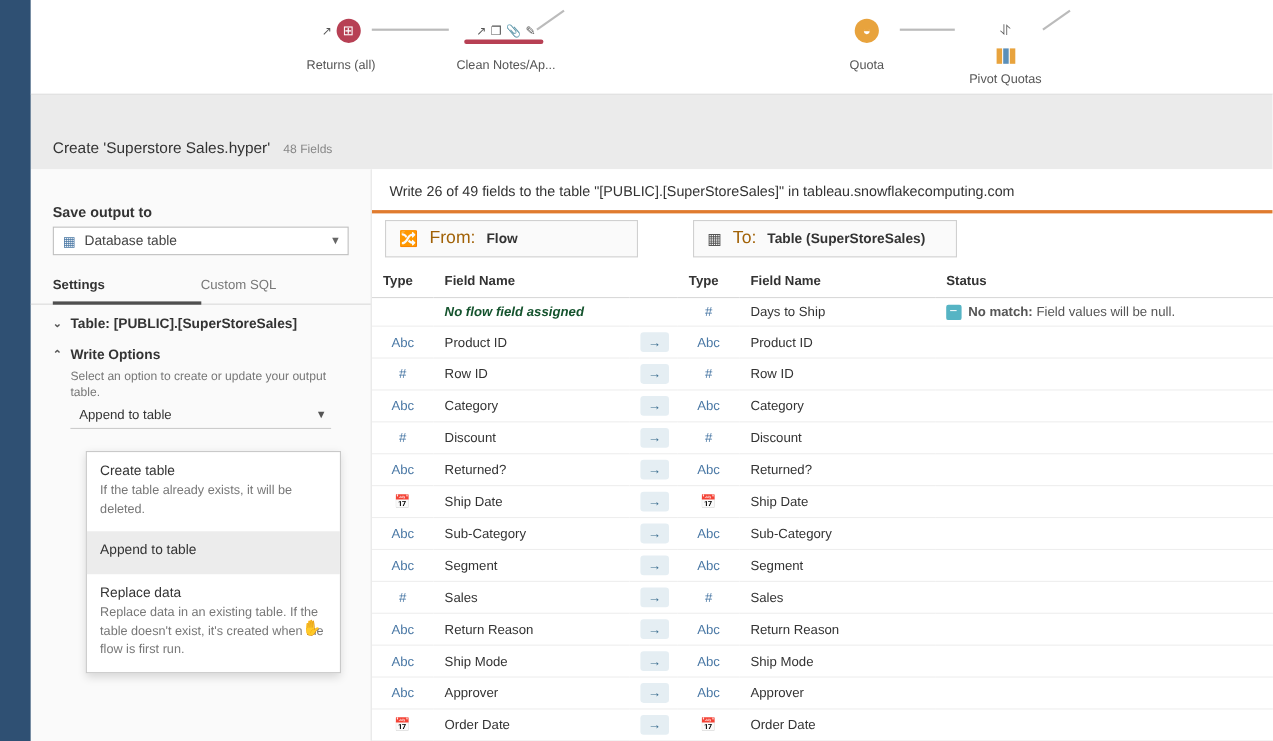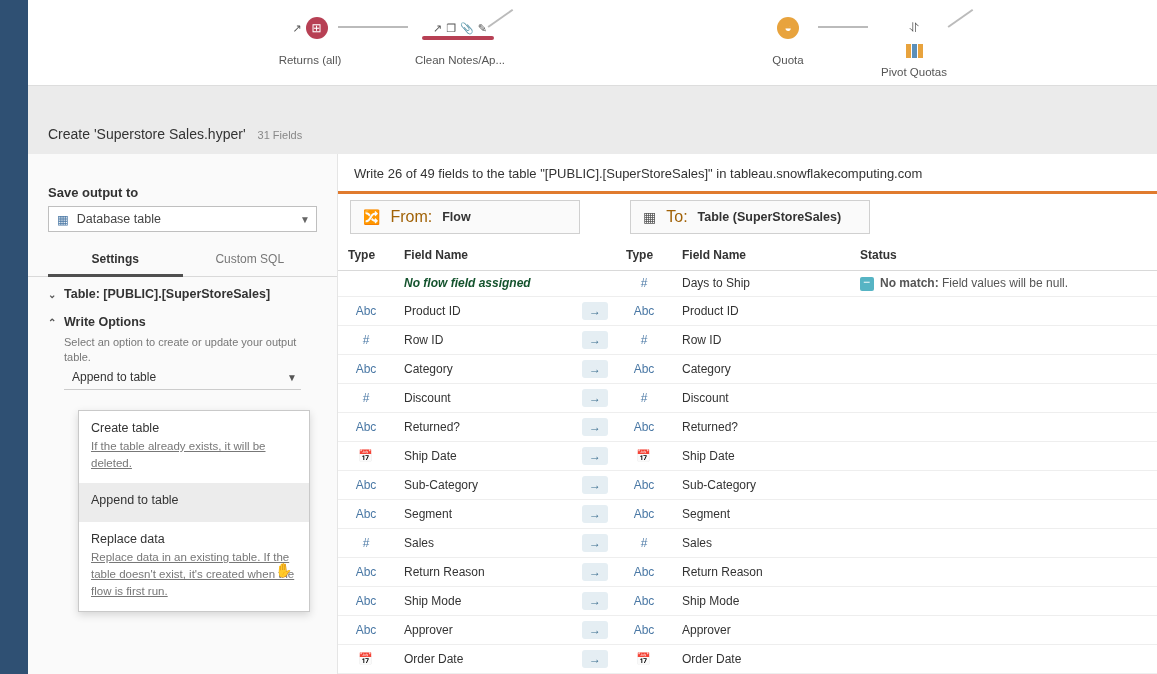--- a/index.html
+++ b/index.html
@@ -28,37 +28,37 @@
   
   .body { display: flex; flex: 1; min-height: 0; }
 
   
   .sidebar { width: 310px; flex: none; border-right: 1px solid #e5e5e5; background: #fafafa; padding: 14px 0 0 0; display: flex; flex-direction: column; }
   .save-label { font-size: 13px; font-weight: 600; padding: 0 20px 6px; margin-top: 17px; }
   .save-select { margin: 0 20px 12px; height: 26px; border: 1px solid #bfbfbf; background: #fff; display: flex; align-items: center; padding: 0 8px; gap: 8px; position: relative; color: #444; }
   .save-select .chev { position: absolute; right: 6px; color: #666; font-size: 10px; }
 
   .tabs { display: flex; border-bottom: 1px solid #d9d9d9; padding: 0 20px; gap: 0; }
-  .tab { flex: 1; text-align: center; padding: 8px 0; font-size: 12px; color: #777; cursor: pointer; }
+  .tab { flex: 1; padding: 8px 0; font-size: 12px; color: #777; cursor: pointer; }
   .tab.active { color: #333; font-weight: 600; border-bottom: 3px solid #4f4f4f; margin-bottom: -1px; }
 
   .section { padding: 10px 20px 4px; }
   .sec-head { display: flex; align-items: center; gap: 6px; font-weight: 600; font-size: 12.5px; color: #333; cursor: pointer; }
   .sec-head .arrow { width: 10px; display: inline-block; font-size: 10px; color: #555; }
   .sec-desc { font-size: 11px; color: #777; margin: 6px 0 0 16px; line-height: 1.4; }
 
   .wo-label { font-size: 12px; color: #555; margin: 14px 0 4px 16px; }
   .wo-select { margin: 0 16px 0 16px; height: 24px; display: flex; align-items: center; padding: 0 8px; position: relative; color: #333; font-size: 12px; border-bottom: 1px solid #ccc; }
   .wo-select .chev { position: absolute; right: 4px; font-size: 10px; color: #555; }
 
   .dropdown { position: absolute; left: 78px; top: 410px; width: 232px; background: #fff; border: 1px solid #c9c9c9; box-shadow: 0 3px 8px rgba(0,0,0,.15); z-index: 50; }
   .dd-item { padding: 10px 12px 12px; cursor: pointer; }
   .dd-item.sel { background: #ececec; }
   .dd-item .t { font-size: 12.5px; color: #333; margin-bottom: 3px; }
-  .dd-item .d { font-size: 11.5px; color: #777; line-height: 1.45; text-decoration: underline; }
+  .dd-item .d { font-size: 11.5px; color: #777; line-height: 1.45; }
   .cursor { position: absolute; left: 275px; top: 562px; font-size: 14px; color: #000; z-index: 60; pointer-events:none; }
 
   
   .pane { flex: 1; display: flex; flex-direction: column; min-width: 0; background: #fff; }
   .pane-head { padding: 12px 16px 10px; font-size: 13px; color: #333; background: #fff; border-bottom: 3px solid #e07b2e; }
   .col-box { border: 1px solid #d0d0d0; margin: 6px 0 0 6px; padding: 8px 12px; display: flex; align-items: center; gap: 10px; height: 34px; background: #fafafa; }
   .col-box.from { width: 230px; }
   .gap-box { width: 44px; }
   .col-box.to { width: 240px; }
   .col-box .lbl { color: #a16207; font-size: 16px; }
@@ -130,21 +130,21 @@
           <span style="width:5px;height:14px;background:#e8a33d;display:inline-block;"></span>
           <span style="width:5px;height:14px;background:#5b8fb9;display:inline-block;"></span>
           <span style="width:5px;height:14px;background:#e8a33d;display:inline-block;"></span>
         </div>
         <div class="label">Pivot Quotas</div>
       </div>
     </div>
 
     <div class="header-strip">
       <span class="title">Create 'Superstore Sales.hyper'</span>
-      <span class="sub">31 Fields</span>
+      <span class="sub">48 Fields</span>
     </div>
 
     <div class="body">
 
       <div class="sidebar" style="position:relative;">
         <div class="save-label">Save output to</div>
         <div class="save-select">
           <span style="color:#4a78a5;">▦</span>
           <span>Database table</span>
           <span class="chev">▼</span>

